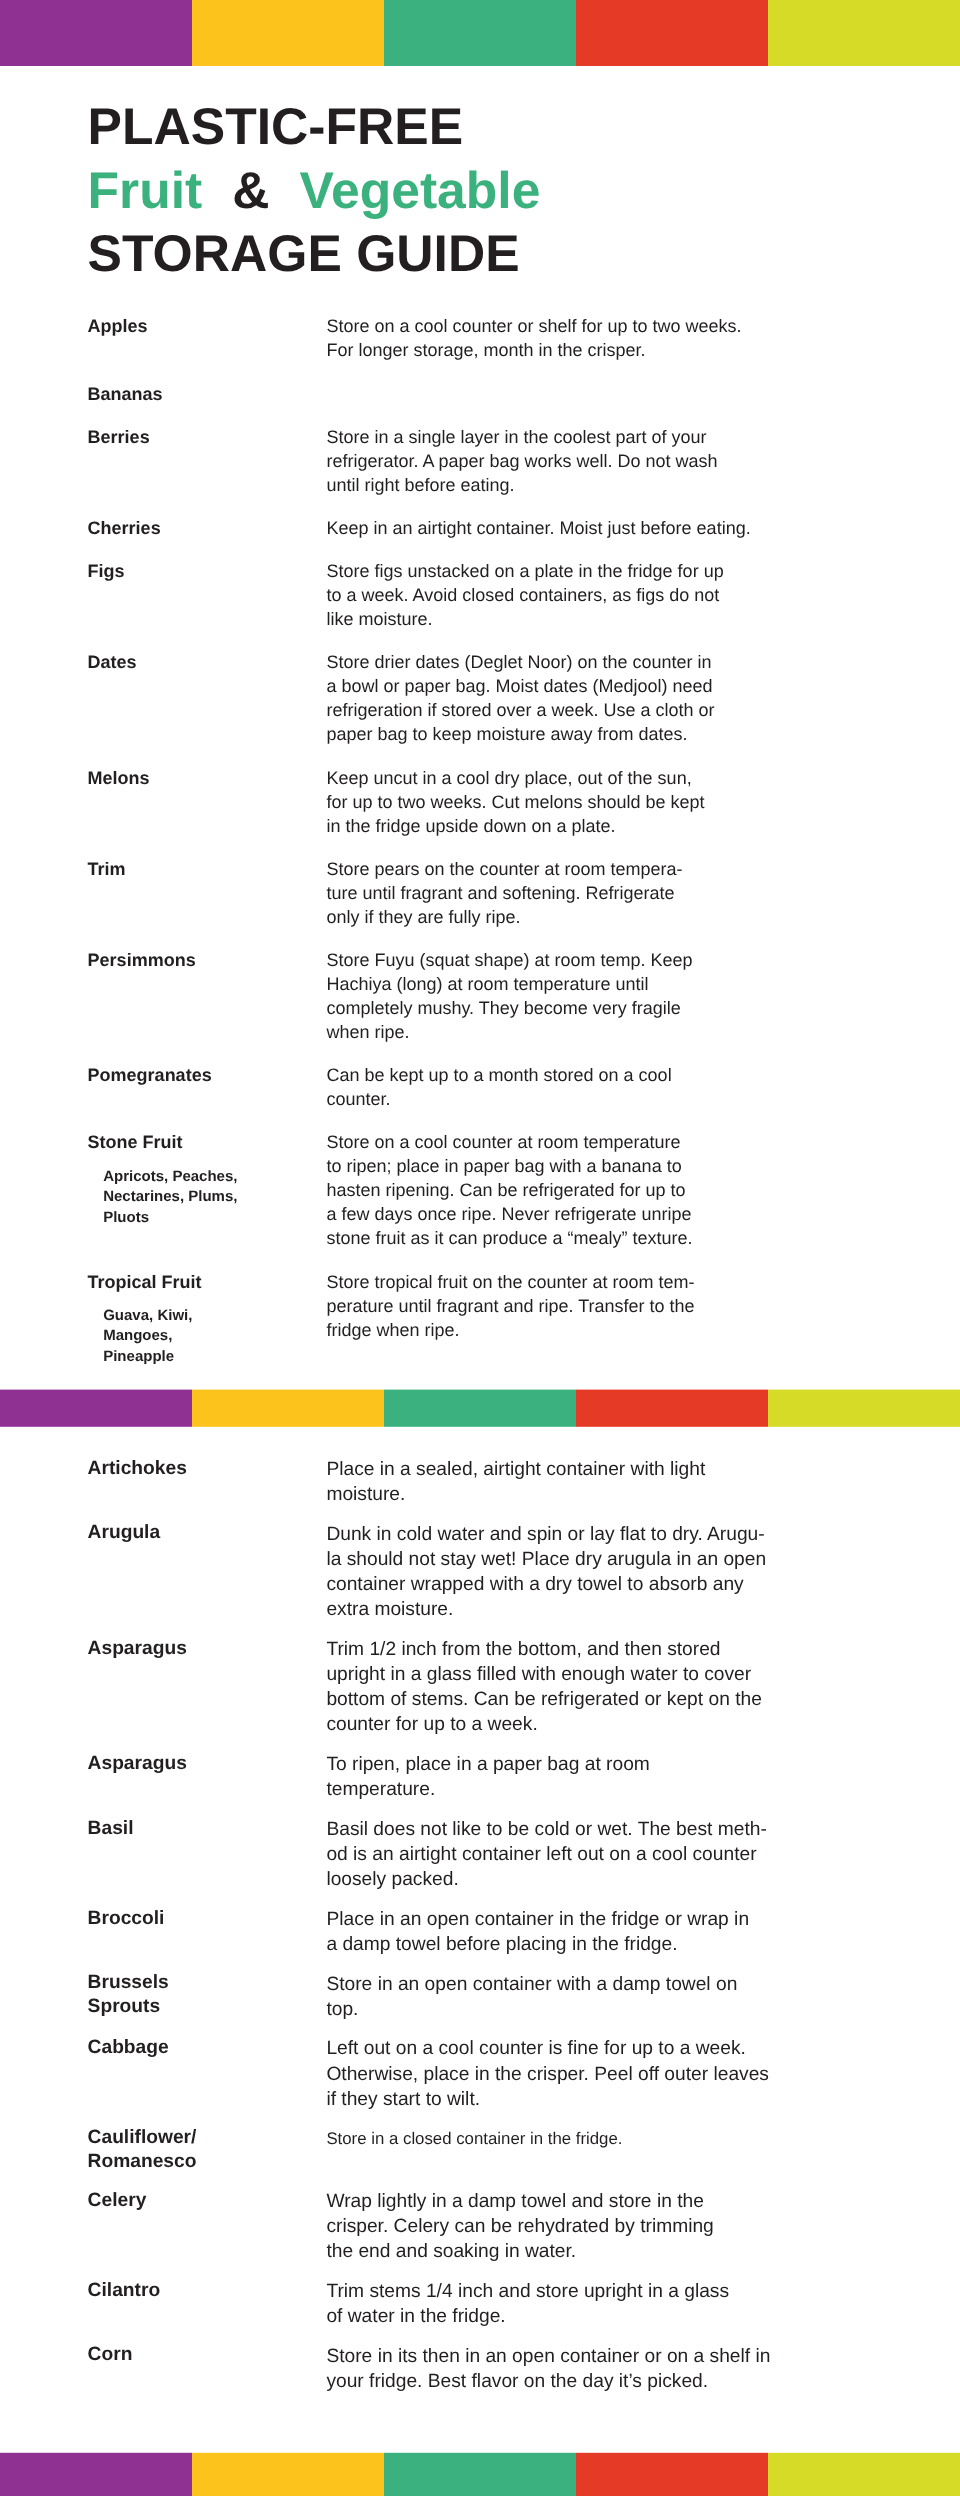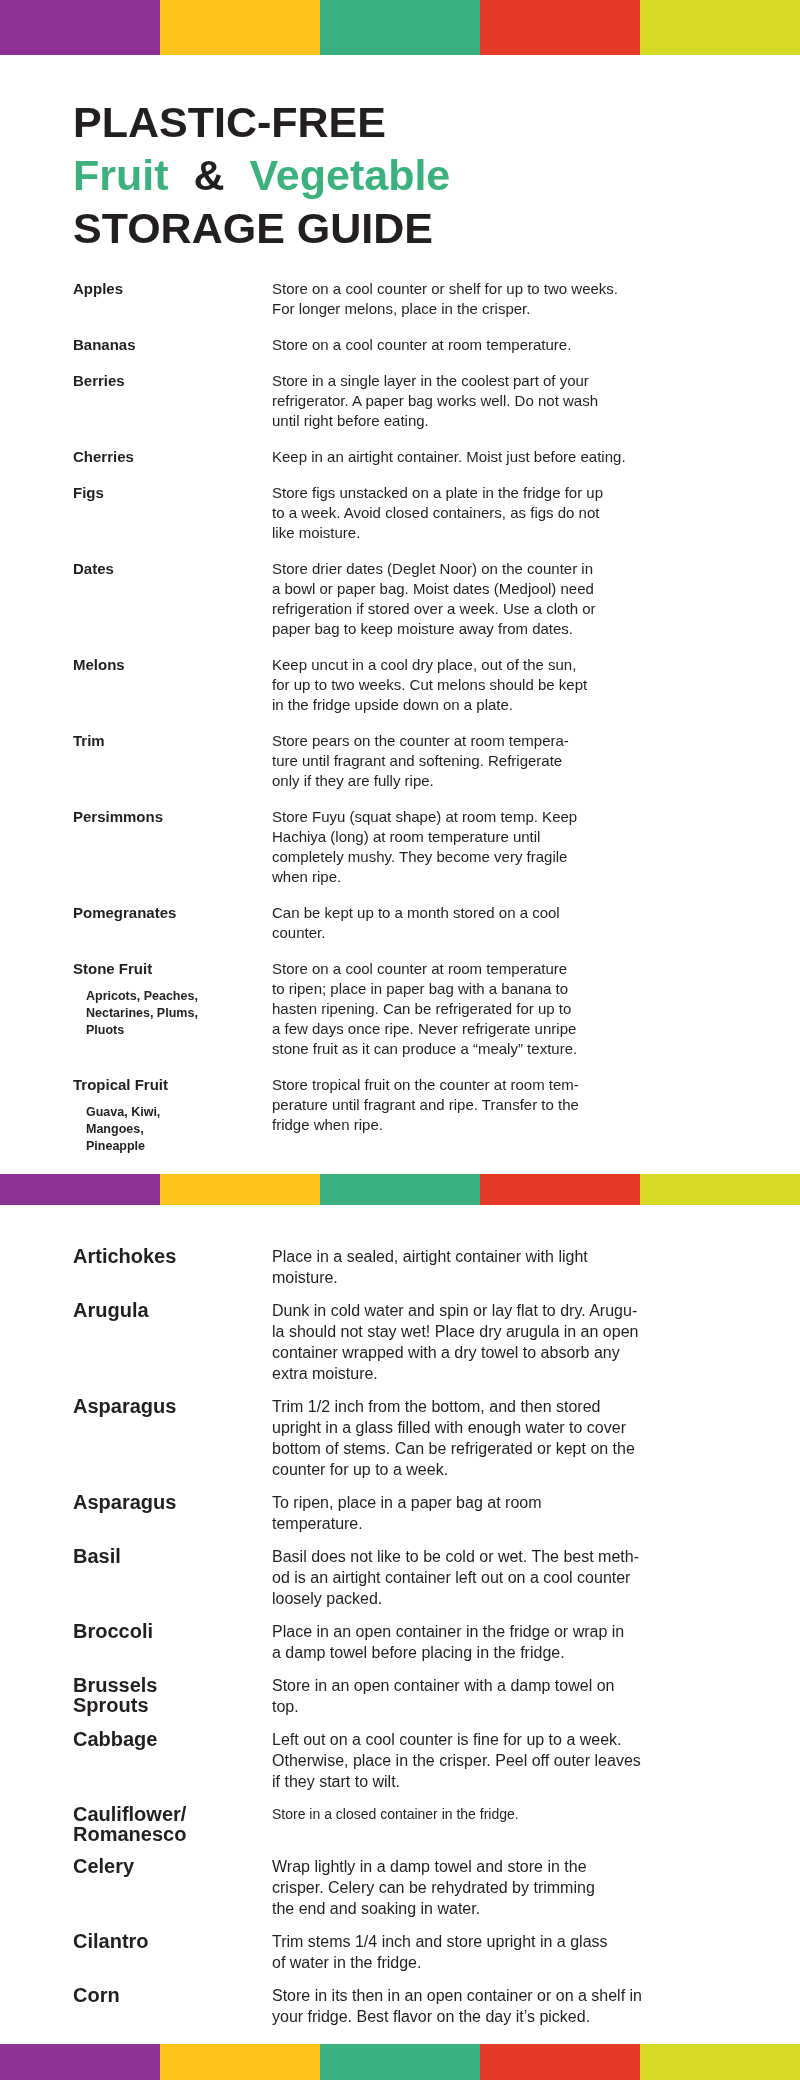--- a/index.html
+++ b/index.html
@@ -9,39 +9,39 @@
     color: #231F20;
     overflow: hidden;
     display: flex; flex-direction: column;
   }
   .stripe { display: flex; width: 800px; flex: 0 0 auto; }
   .stripe .seg { flex: 1 1 0; }
   .stripe.top    { height: 55px; }
   .stripe.middle { height: 31px; margin-top: 19px; }
   .stripe.bottom { height: 36px; margin-top: auto; }
 
-  .content { padding: 16px 50px 0 73px; flex: 0 0 auto; }
+  .content { padding: 0 50px 0 73px; flex: 0 0 auto; }
 
   .title { margin-top: 25px; }
   .title .tline {
     font-size: 43px; line-height: 53px; font-weight: 800;
     letter-spacing: 0px; color: #231F20; white-space: nowrap;
   }
   .title .green { color: #3BB27D; }
   .title .t2 span + span { margin-left: 13px; }
 
   .list { display: flex; flex-direction: column; }
   .list.fruits { margin-top: 24px; gap: 16px; }
   .list.veg    { margin-top: 25px; gap: 12px; }
 
   .row { display: flex; align-items: flex-start; justify-content: space-between; }
   .cell-name { width: 199px; flex: 0 0 199px; }
   .row-name { font-weight: 700; white-space: pre-line; }
   .fruits .row-name { font-size: 15px; line-height: 20px; }
-  .veg    .row-name { font-size: 20px; line-height: 20px; }
+  .veg    .row-name { font-size: 16px; line-height: 20px; }
   .row-sub {
     margin-top: 9px; padding-left: 13px;
     font-size: 12.5px; line-height: 17px; font-weight: 700;
     white-space: pre-line;
   }
   .row-desc { white-space: pre-line; flex: 1 1 auto; }
   .fruits .row-desc { font-size: 15px; line-height: 20px; }
   .veg    .row-desc { font-size: 16px; line-height: 21px; }
   .veg .row-desc.small { font-size: 14px; line-height: 20px; }
 </style>
@@ -68,29 +68,28 @@
     <div class="tline">STORAGE GUIDE</div>
   </div>
 
   <div class="list fruits" id="fruit-list">
   <div class="row">
     <div class="cell-name">
       <div class="row-name">Apples</div>
 
     </div>
     <div class="row-desc">Store on a cool counter or shelf for up to two weeks.
-For longer melons, place in the crisper.</div>
+For longer storage, month in the crisper.</div>
   </div>
 
   <div class="row">
     <div class="cell-name">
       <div class="row-name">Bananas</div>
 
     </div>
-    <div class="row-desc">Store on a cool counter at room temperature.</div>
   </div>
 
   <div class="row">
     <div class="cell-name">
       <div class="row-name">Berries</div>
 
     </div>
     <div class="row-desc">Store in a single layer in the coolest part of your
 refrigerator. A paper bag works well. Do not wash
 until right before eating.</div>

